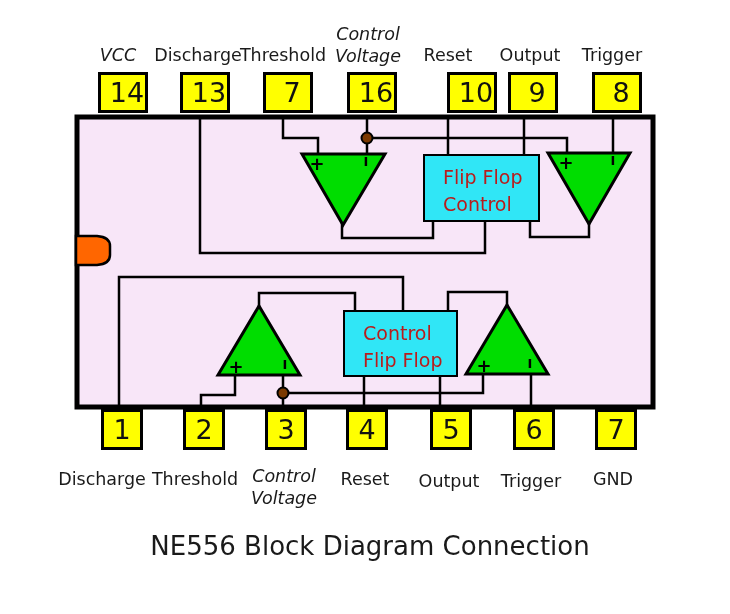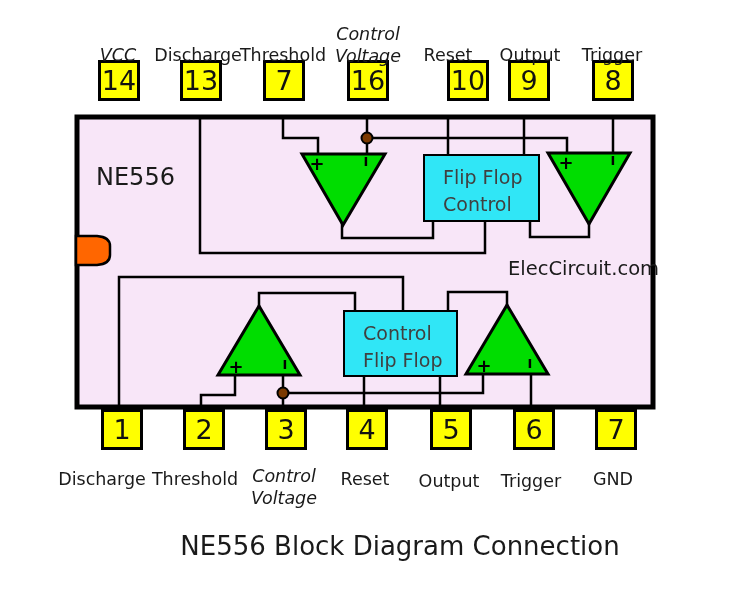--- a/index.html
+++ b/index.html
@@ -7,40 +7,40 @@
     position:relative;width:730px;height:614px;background:#ffffff;
     font-family:"DejaVu Sans","Liberation Sans",sans-serif;color:#111;
     overflow:hidden;
   }
   .stage svg{position:absolute;left:0;top:0;}
   .pin{
     position:absolute;width:36px;height:35px;background:#FFFF00;
     border:3px solid #000;text-align:center;line-height:35px;
     font-size:27px;color:#111;
   }
-  .pin.top{top:60px;}
+  .pin.top{top:72px;padding-left:8px;}
   .pin.bot{top:409px;}
   .lbl{
     position:absolute;transform:translateX(-50%);white-space:nowrap;
     font-size:17.5px;color:#1a1a1a;
   }
   .lbl.wrap{white-space:normal;text-align:center;width:88px;line-height:22px;font-style:italic;}
   .chipname{position:absolute;left:96px;top:163px;font-size:24px;color:#1a1a1a;}
   .watermark{position:absolute;left:508px;top:257px;font-size:19.5px;color:#1a1a1a;}
   .block{
     position:absolute;box-sizing:border-box;background:#30E6F6;border:2.5px solid #000;
-    font-size:19px;line-height:27px;padding:8px 0 0 18px;color:#404040;
+    font-size:19px;line-height:27px;padding:8px 0 0 18px;color:#b91c1c;
   }
   .block div{white-space:nowrap;}
   .sign{position:absolute;transform:translate(-50%,-50%);color:#000;}
   .sign-plus{font-size:18px;font-weight:bold;}
   .sign-minus{font-size:13px;font-weight:bold;}
   .title{
     position:absolute;left:370px;top:531px;transform:translateX(-50%);
-    font-size:26px;color:#1a1a1a;white-space:nowrap;margin-left:30px;
+    font-size:26px;color:#1a1a1a;white-space:nowrap;
   }
 </style>
 </head>
 <body>
 
 <div class="stage">
 
   <svg width="730" height="614" viewBox="0 0 730 614">
 
     <rect x="77" y="117" width="576" height="290" fill="#F8E6F8" stroke="#000" stroke-width="5"></rect>
@@ -119,17 +119,15 @@
   <div class="pin bot" style="left:595px;">7</div>
 
   <div class="lbl" style="left:102px;top:469px;">Discharge</div>
   <div class="lbl" style="left:195px;top:469px;">Threshold</div>
   <div class="lbl wrap" style="left:284px;top:465px;">Control Voltage</div>
   <div class="lbl" style="left:365px;top:469px;">Reset</div>
   <div class="lbl" style="left:449px;top:471px;">Output</div>
   <div class="lbl" style="left:531px;top:471px;">Trigger</div>
   <div class="lbl" style="left:613px;top:469px;">GND</div>
 
-  <div class="chipname">NE556</div>
-  <div class="watermark">ElecCircuit.com</div>
 
   <div class="title">NE556 Block Diagram Connection</div>
 </div>
 
 </body></html>

